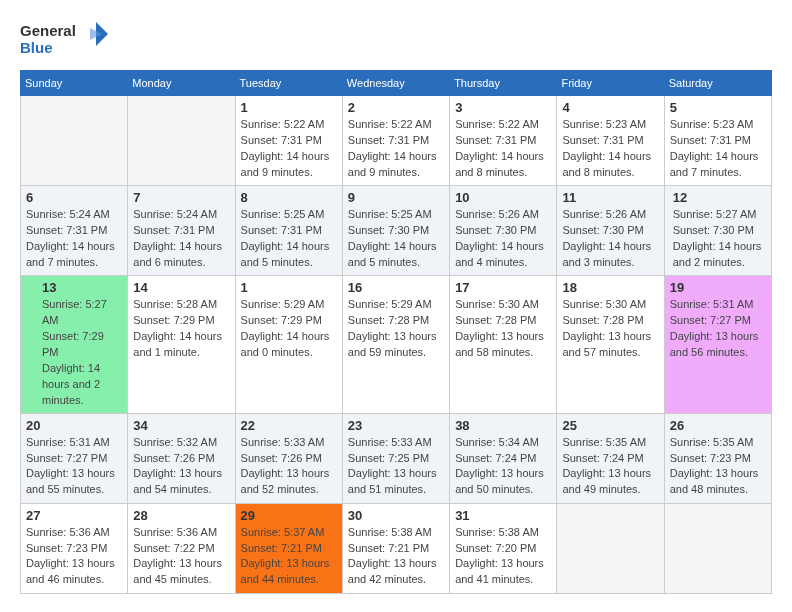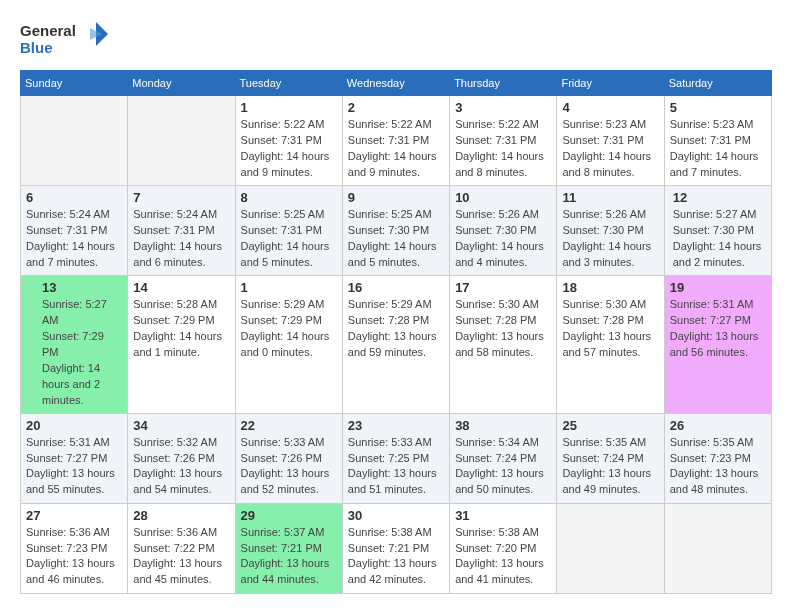--- a/index.html
+++ b/index.html
@@ -229,21 +229,21 @@
       </tr>
       <tr style="background: rgb(255, 255, 255);">
         <td style="background: rgb(255, 255, 255);">
           <span class="day-number">27</span>
           <div class="day-info">Sunrise: 5:36 AM<br>Sunset: 7:23 PM<br>Daylight: 13 hours and 46 minutes.</div>
         </td>
         <td style="background: rgb(255, 255, 255);">
           <span class="day-number">28</span>
           <div class="day-info">Sunrise: 5:36 AM<br>Sunset: 7:22 PM<br>Daylight: 13 hours and 45 minutes.</div>
         </td>
-        <td style="background: #86efac;">
+        <td style="background: #f97316;">
           <span class="day-number">29</span>
           <div class="day-info">Sunrise: 5:37 AM<br>Sunset: 7:21 PM<br>Daylight: 13 hours and 44 minutes.</div>
         </td>
         <td style="background: rgb(255, 255, 255);">
           <span class="day-number">30</span>
           <div class="day-info">Sunrise: 5:38 AM<br>Sunset: 7:21 PM<br>Daylight: 13 hours and 42 minutes.</div>
         </td>
         <td style="background: rgb(255, 255, 255);">
           <span class="day-number">31</span>
           <div class="day-info">Sunrise: 5:38 AM<br>Sunset: 7:20 PM<br>Daylight: 13 hours and 41 minutes.</div>

